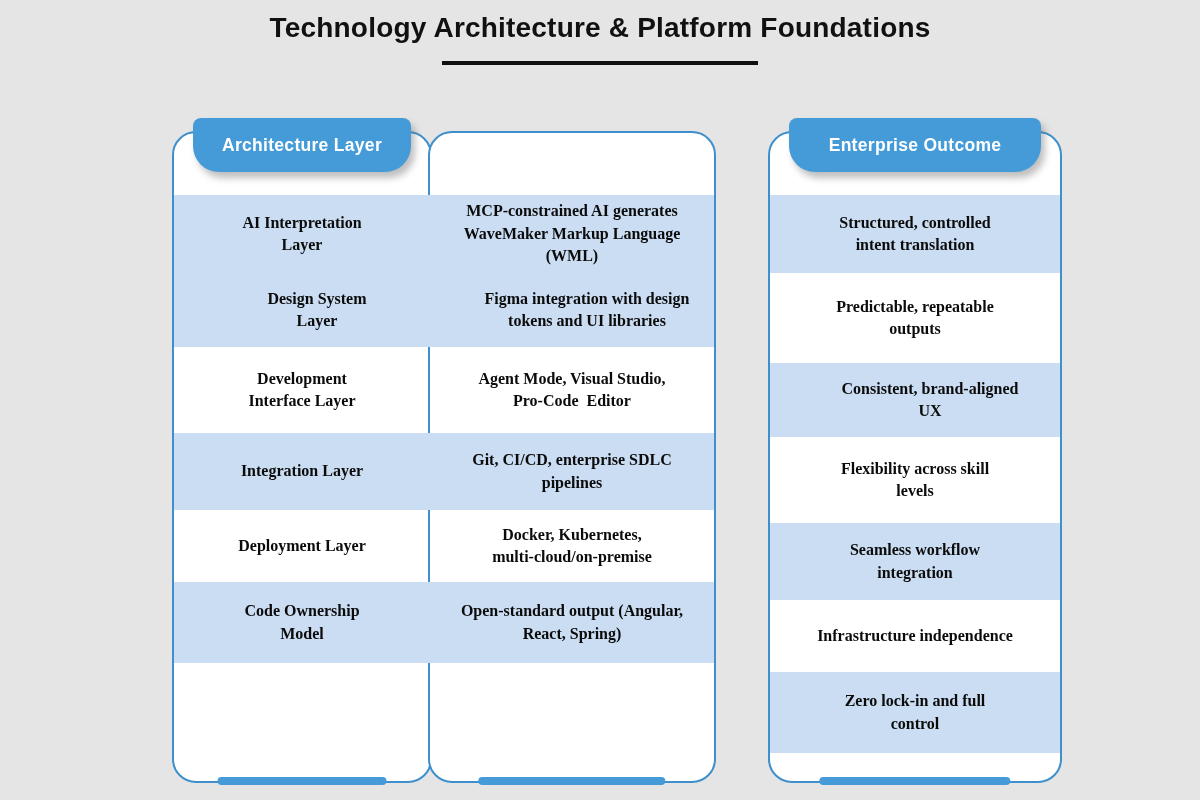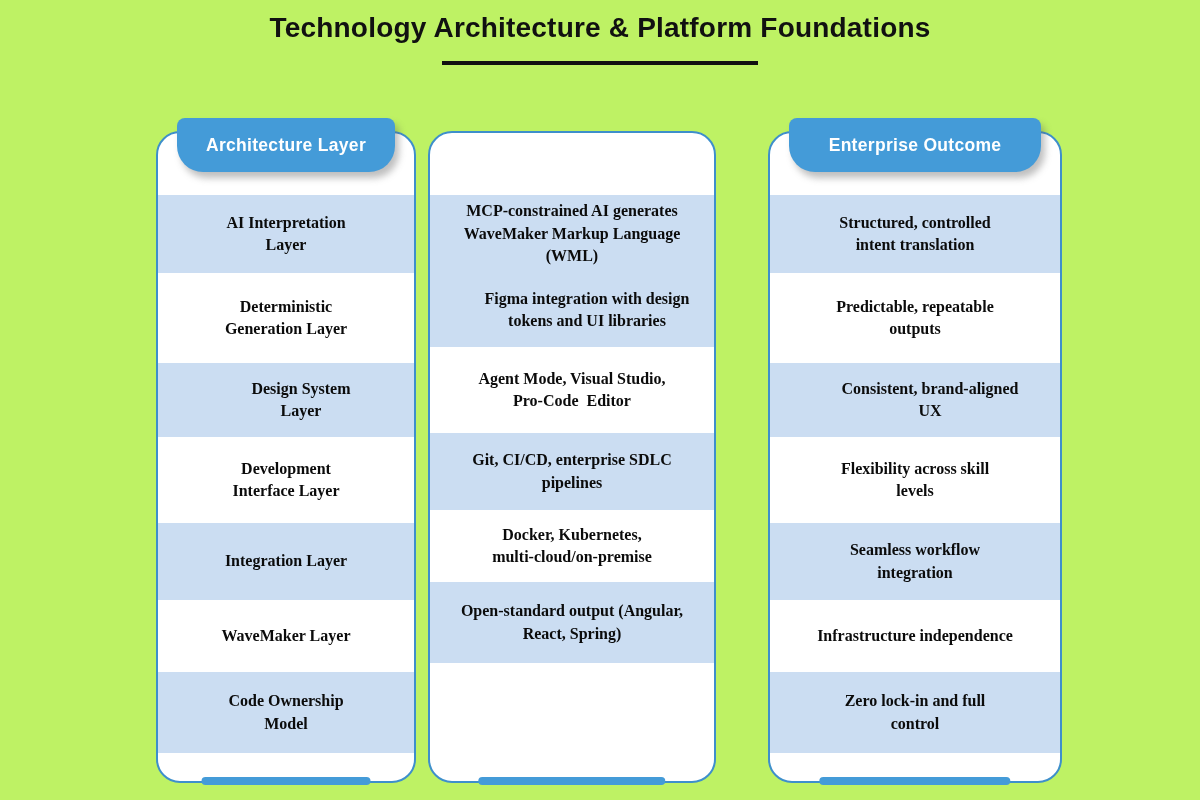--- a/index.html
+++ b/index.html
@@ -1,19 +1,19 @@
 <!DOCTYPE html>
 <html><head>
 <meta charset="utf-8">
 <style>
   html,body{margin:0;padding:0;background:#fff;}
   .stage{
     position:relative;
     width:1200px;height:800px;
-    background:#bef264;
+    background:#e5e5e5;
     overflow:hidden;
     font-family:"Liberation Sans", sans-serif;
     --accent:#449bd8;
     --row:#cbddf2;
     --border:#3e8fcb;
     --titlec:#111111;
   }
   .title{
     margin:0;
     padding-top:12px;
@@ -30,21 +30,21 @@
     margin:17px auto 0;
   }
   .card{
     position:absolute;
     top:131px;height:652px;
     background:#ffffff;
     border:2px solid var(--border);
     border-radius:24px;
     box-sizing:border-box;
   }
-  .card.c1{left:156px;width:260px;}
+  .card.c1{left:172px;width:260px;}
   .card.c2{left:428px;width:288px;}
   .card.c3{left:734px;width:294px;margin-left:34px;}
   .badge{
     position:absolute;
     top:-15px;left:19px;right:19px;height:54px;
     background:var(--accent);
     border-radius:8px 8px 26px 26px;
     display:flex;align-items:center;justify-content:center;
     color:#ffffff;
     font-size:17.5px;font-weight:bold;
@@ -88,28 +88,26 @@
 <div class="stage" style="--accent: #449bd8; --row: #cbddf2; --border: #3e8fcb; --titlec: #111111;">
 
   <h1 class="title">Technology Architecture &amp; Platform Foundations</h1>
   <div class="title-underline"></div>
 
   <div class="card c1">
     <div class="badge">Architecture Layer</div>
     <div class="rows">
       <div class="cell alt h1r">AI Interpretation
 Layer</div>
-      <div class="cell h2r">Deterministic
-Generation Layer</div>
       <div class="cell alt h3r">Design System
 Layer</div>
       <div class="cell h4r">Development
 Interface Layer</div>
       <div class="cell alt h5r">Integration Layer</div>
-      <div class="cell h6r">WaveMaker Layer</div>
+      <div class="cell h6r">Deployment Layer</div>
       <div class="cell alt h7r">Code Ownership
 Model</div>
     </div>
     <div class="bottom-bar"></div>
   </div>
 
   <div class="card c2">
     <div class="rows">
       <div class="cell alt h1r">MCP-constrained AI generates
 WaveMaker Markup Language

